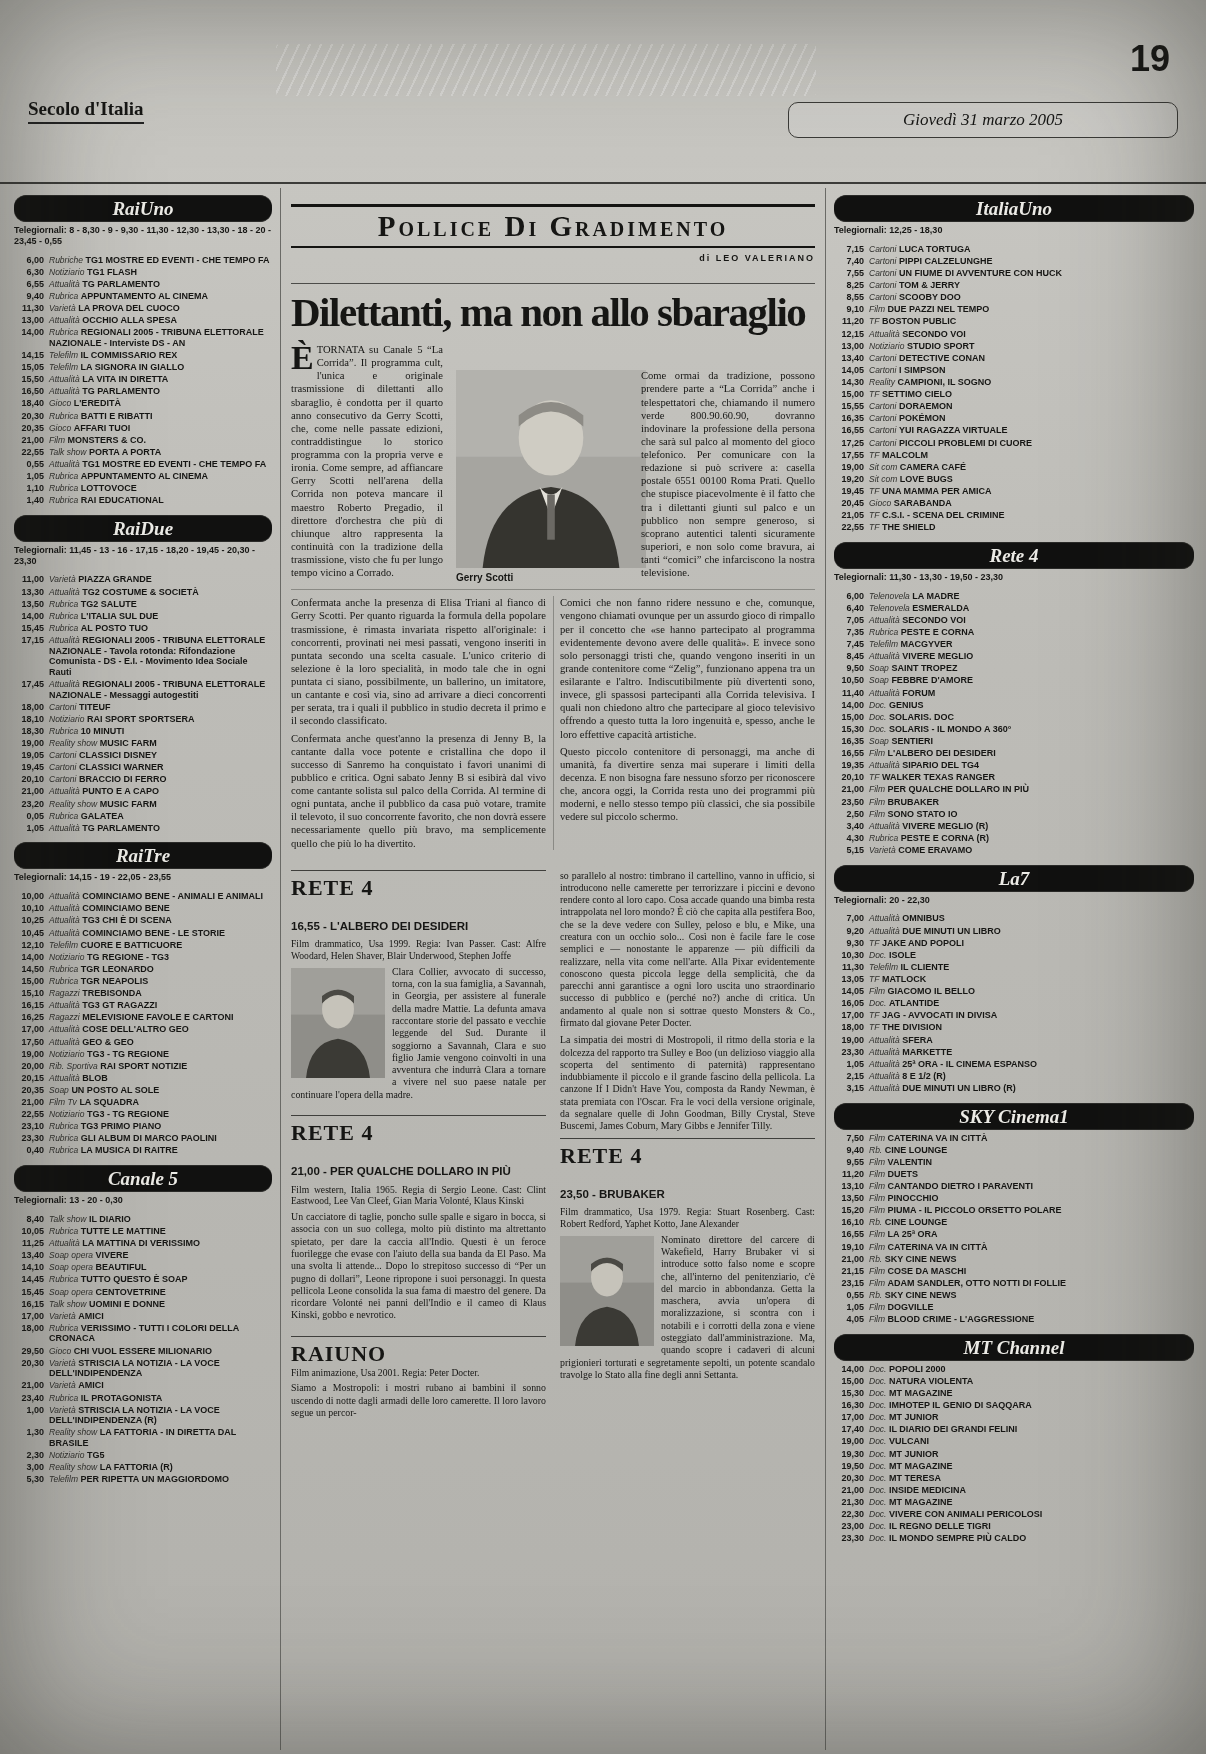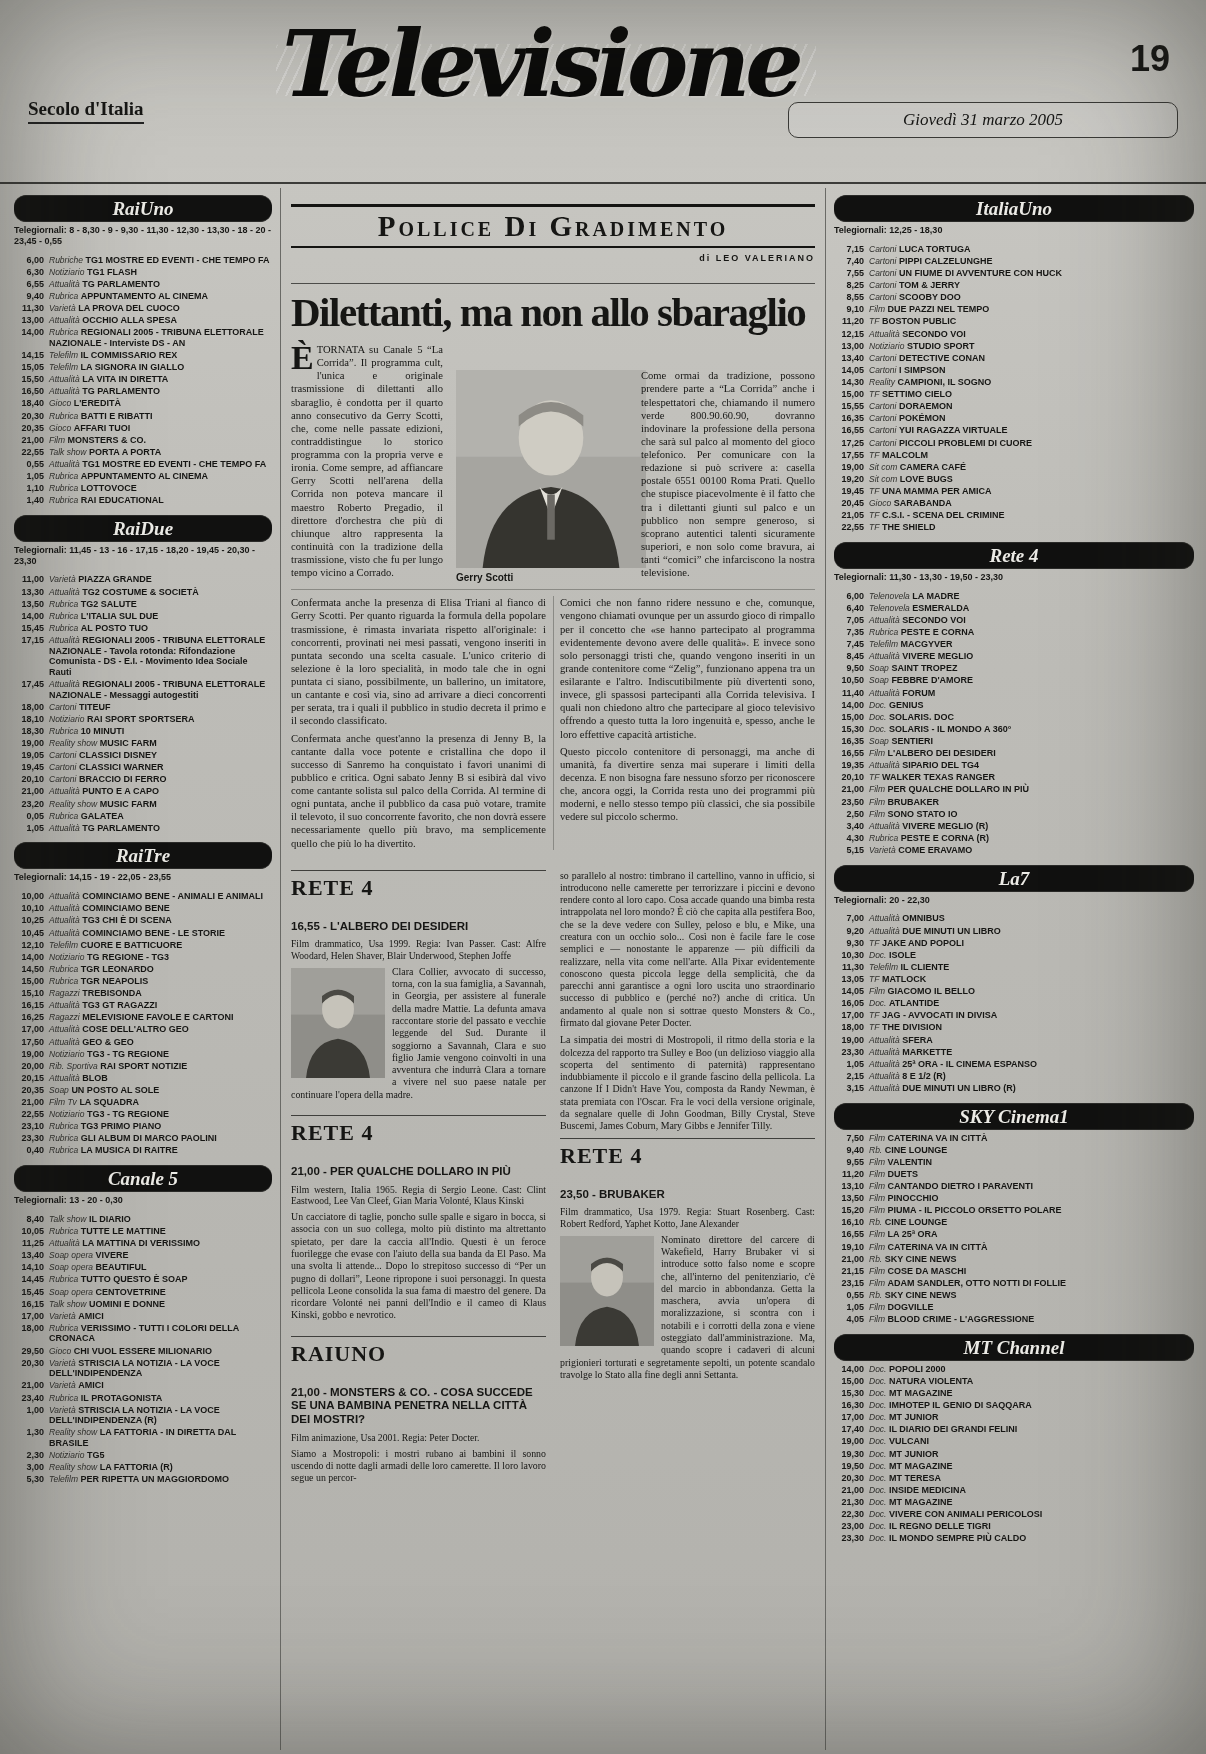--- a/index.html
+++ b/index.html
@@ -76,21 +76,20 @@
 </head>
 <body>
 
 <div class="page">
 
   <header class="page-top">
     <div class="masthead-small">Secolo d'Italia</div>
     <div class="page-number">19</div>
     <div class="masthead-wrap">
       <div class="masthead-band"></div>
-      <h1 class="masthead">Televisione</h1>
     </div>
     <div class="date-box">Giovedì 31 marzo 2005</div>
   </header>
 
   <div class="content">
 
     <aside class="col col-left" id="col-left">
         <section class="channel">
           <div class="ch-bar"><span>RaiUno</span></div>
           <div class="ch-tg">Telegiornali: 8 - 8,30 - 9 - 9,30 - 11,30 - 12,30 - 13,30 - 18 - 20 - 23,45 - 0,55</div>
@@ -487,21 +486,20 @@
                   </svg></div><span>Clara Collier, avvocato di successo, torna, con la sua famiglia, a Savannah, in Georgia, per assistere al funerale della madre Mattie. La defunta amava raccontare storie del passato e vecchie leggende del Sud. Durante il soggiorno a Savannah, Clara e suo figlio Jamie vengono coinvolti in una avventura che indurrà Clara a tornare a vivere nel suo paese natale per continuare l'opera della madre.</span></div>
             </section>
             <section class="hl-box">
               <div class="hl-ch">RETE 4</div>
               <div class="hl-slot">21,00 - PER QUALCHE DOLLARO IN PIÙ</div>
               <div class="hl-credits">Film western, Italia 1965. Regia di Sergio Leone. Cast: Clint Eastwood, Lee Van Cleef, Gian Maria Volonté, Klaus Kinski</div>
               <div class="hl-body"><span>Un cacciatore di taglie, poncho sulle spalle e sigaro in bocca, si associa con un suo collega, molto più distinto ma altrettanto spietato, per dare la caccia all'Indio. Questi è un feroce fuorilegge che evase con l'aiuto della sua banda da El Paso. Ma una svolta li attende... Dopo lo strepitoso successo di “Per un pugno di dollari”, Leone ripropone i suoi personaggi. In questa pellicola Leone consolida la sua fama di maestro del genere. Da ricordare Volonté nei panni dell'Indio e il cameo di Klaus Kinski, gobbo e nevrotico.</span></div>
             </section>
             <section class="hl-box">
               <div class="hl-ch">RAIUNO</div>
-              <div class="hl-slot">21,00 - MONSTERS &amp; CO. - COSA SUCCEDE SE UNA BAMBINA PENETRA NELLA CITTÀ DEI MOSTRI?</div>
               <div class="hl-credits">Film animazione, Usa 2001. Regia: Peter Docter.</div>
               <div class="hl-body"><span>Siamo a Mostropoli: i mostri rubano ai bambini il sonno uscendo di notte dagli armadi delle loro camerette. Il loro lavoro segue un percor-</span></div>
             </section>
           </div>
         <div class="hl-col" id="hl-right">
             <p class="cont-p">so parallelo al nostro: timbrano il cartellino, vanno in ufficio, si introducono nelle camerette per terrorizzare i piccini e devono rendere conto al loro capo. Cosa accade quando una bimba resta intrappolata nel loro mondo? È ciò che capita alla pestifera Boo, che se la deve vedere con Sulley, peloso e blu, e Mike, una creatura con un occhio solo... Così non è facile fare le cose semplici e — nonostante le apparenze — più difficili da realizzare, nella vita come nell'arte. Alla Pixar evidentemente conoscono questa piccola legge della semplicità, che da parecchi anni garantisce a ogni loro uscita uno straordinario successo di pubblico e (perché no?) anche di critica. Un andamento al quale non si sottrae questo Monsters &amp; Co., firmato dal giovane Peter Docter.</p>
             <p class="cont-p">La simpatia dei mostri di Mostropoli, il ritmo della storia e la dolcezza del rapporto tra Sulley e Boo (un delizioso viaggio alla scoperta del sentimento di paternità) rappresentano indubbiamente il piccolo e il grande fascino della pellicola. La canzone If I Didn't Have You, composta da Randy Newman, è stata premiata con l'Oscar. Fra le voci della versione originale, da segnalare quelle di John Goodman, Billy Crystal, Steve Buscemi, James Coburn, Mary Gibbs e Jennifer Tilly.</p>
             <section class="hl-box">
               <div class="hl-ch">RETE 4</div>
               <div class="hl-slot">23,50 - BRUBAKER</div>

